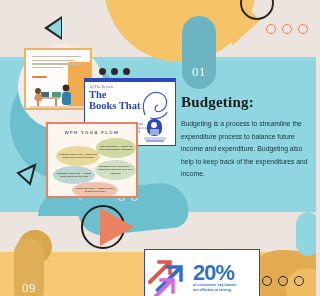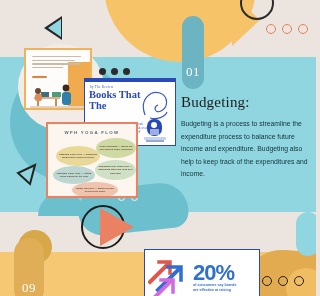--- a/index.html
+++ b/index.html
@@ -66,26 +66,26 @@
   .dots-solid i{width:7px;height:7px;border-radius:50%;background:#2b2b2b;display:block;}
   .dot-grid{position:absolute;left:118px;top:172px;display:grid;
       grid-template-columns:repeat(2,9px);gap:4px;}
   .dot-grid i{width:7px;height:7px;border-radius:50%;box-sizing:border-box;
       border:1.4px solid #f1f1f1;display:block;}
 
   
   .num-pill{position:absolute;display:flex;align-items:flex-end;justify-content:center;
       color:#fff;font-size:13px;letter-spacing:.5px;padding-bottom:9px;
       font-family:"Liberation Serif",serif;}
-  .pill-01{left:182px;top:16px;width:22px;height:64px;border-radius:17px;background:#6cb4c2;}
+  .pill-01{left:182px;top:16px;width:34px;height:64px;border-radius:17px;background:#6cb4c2;}
   .pill-02{left:14px;top:238px;width:30px;height:58px;border-radius:15px;background:#dfae56;}
 
   
   .text-block{position:absolute;left:181px;top:94px;width:127px;}
-  .bd-title{font-family:"Liberation Serif",serif;font-weight:normal;
+  .bd-title{font-family:"Liberation Serif",serif;font-weight:bold;
       font-size:15px;color:#1c1c1c;margin:0 0 7px 0;letter-spacing:.2px;}
   .bd-body{font-size:6.8px;line-height:1.85;color:#15333a;margin:0;}
 
   
   .card{position:absolute;background:#fff;box-sizing:border-box;}
   .card-a{left:24px;top:48px;width:68px;height:62px;background:#fdfcfa;
       border:2px solid #f2b25b;overflow:hidden;}
   .card-a .ca-txt{position:absolute;left:6px;top:6px;right:6px;}
   .lorem{height:1.4px;background:#c9bba9;margin-bottom:2.2px;border-radius:1px;}
   .lorem.s{width:60%}.lorem.m{width:82%}.lorem.l{width:95%}
@@ -216,22 +216,22 @@
       <rect x="34" y="10" width="9" height="13" rx="3" fill="#2f7fa8"></rect>
       <rect x="24" y="10" width="9" height="5" fill="#4f9c7a"></rect>
       <rect x="2" y="24" width="60" height="2" fill="#e6d3bd"></rect>
     </svg>
   </div>
 
   <div class="card card-b">
     <div class="cb-bar"></div>
     <div class="cb-kicker">by The Review</div>
     <div class="cb-title">
+      <div>The</div>
       <div>Books That</div>
-      <div>The</div>
     </div>
     <svg class="cb-loop" width="30" height="34" viewBox="0 0 30 34">
       <path d="M4 26 C-2 10 10 1 19 4 C27 7 28 18 20 22 C14 25 12 18 17 16" fill="none" stroke="#3a5ac4" stroke-width="1.2"></path>
       <path d="M9 29 C16 31 24 28 26 23" fill="none" stroke="#3a5ac4" stroke-width="1.2"></path>
     </svg>
     <div class="cb-sub">Listen, read, download, or add to your shelf</div>
     <svg class="cb-person" viewBox="0 0 24 26">
       <rect x="4" y="2" width="15" height="17" rx="7" fill="#2a49b8"></rect>
       <circle cx="11" cy="8" r="3" fill="#fff"></circle>
       <rect x="7" y="12" width="9" height="6" fill="#fff" opacity=".55"></rect>

